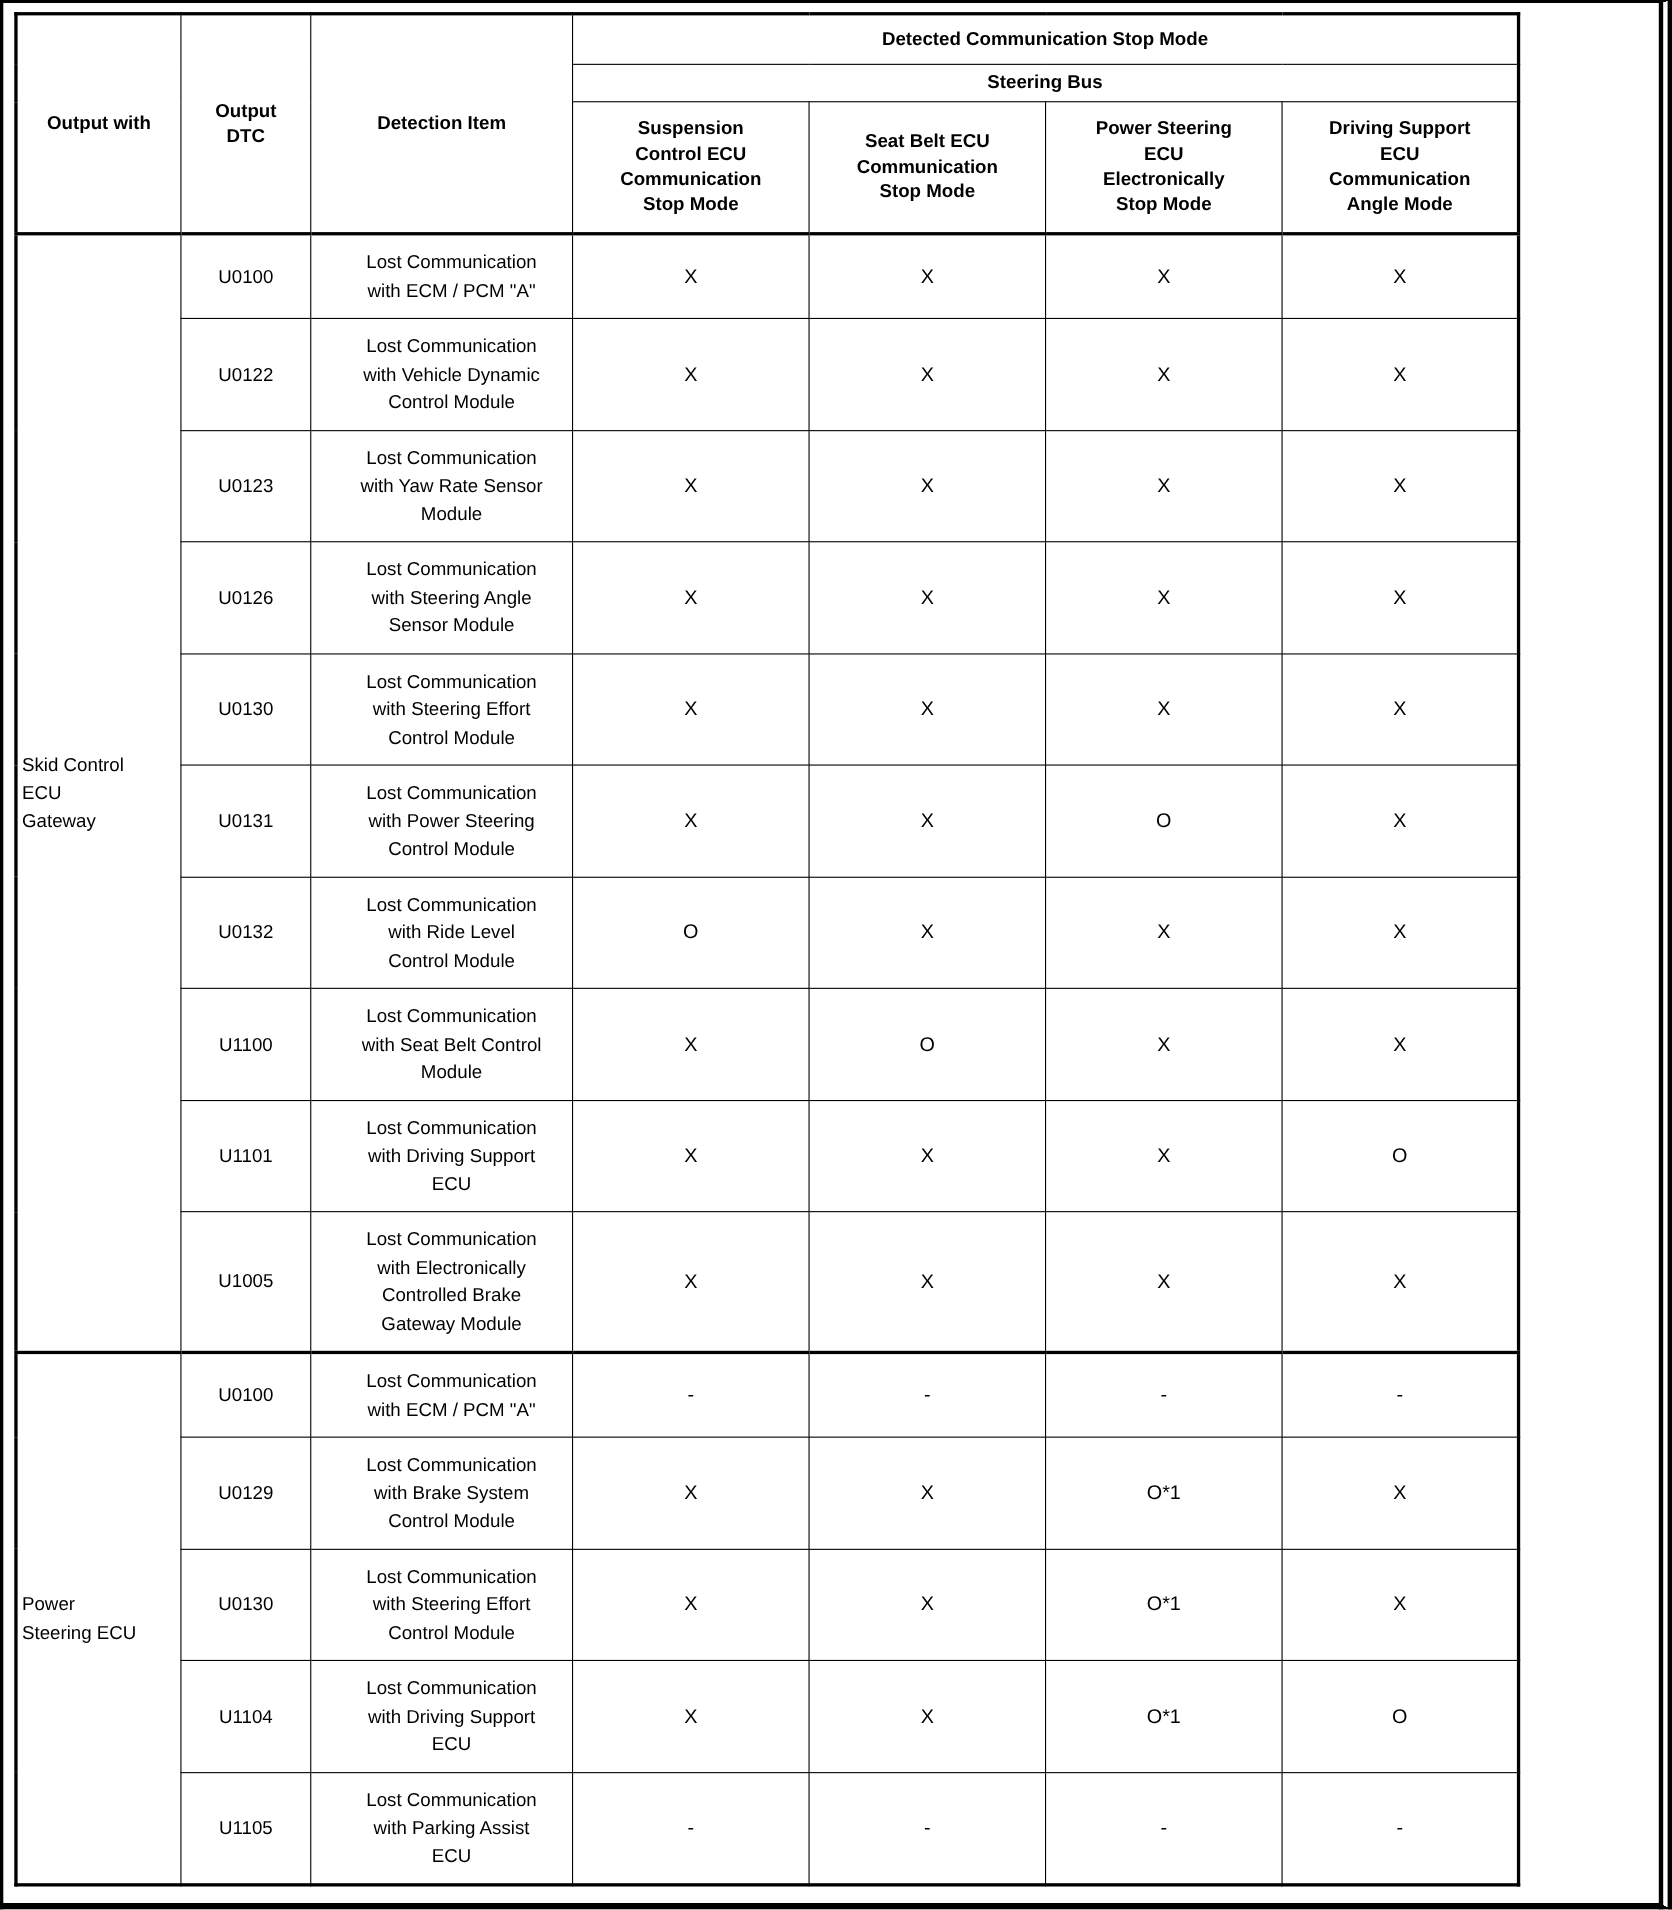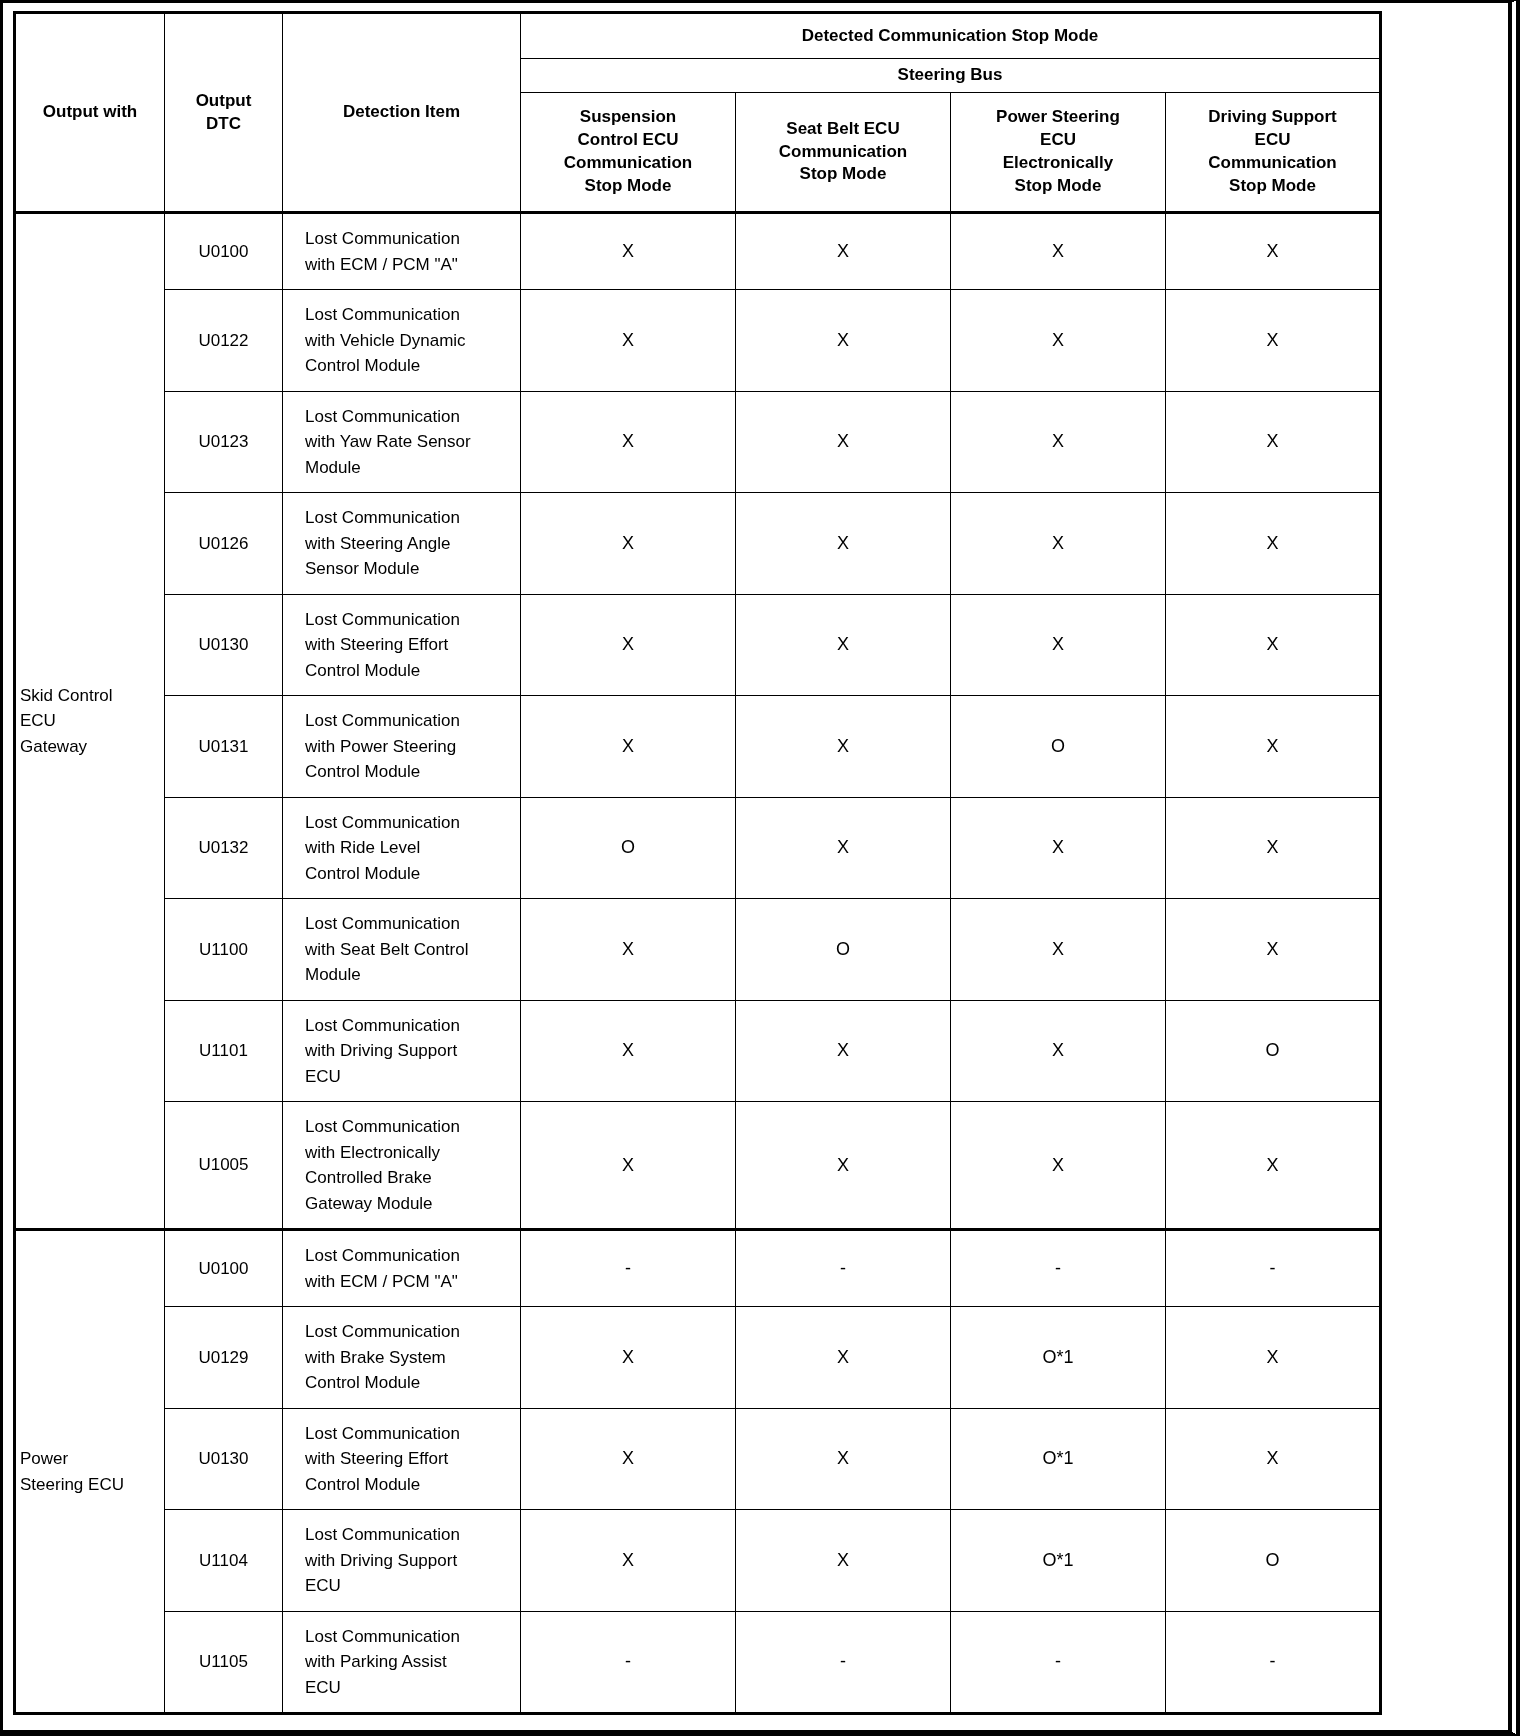--- a/index.html
+++ b/index.html
@@ -50,21 +50,21 @@
     padding: 12px 4px;
   }
   td.output-from-cell {
     text-align: left;
   }
   td.dtc-cell {
     text-align: center;
     margin-left: 48px;
   }
   td.item-cell {
-    text-align: left;
+    text-align: center;
     padding-left: 22px;
     padding-right: 4px;
   }
   td.value-cell {
     text-align: center;
     font-size: 18px;
   }
   tr.group-start td { border-top: 3px solid #000; }
 </style>
 </head>
@@ -100,21 +100,21 @@
         <th>Seat Belt ECU
 Communication
 Stop Mode</th>
         <th>Power Steering
 ECU
 Electronically
 Stop Mode</th>
         <th>Driving Support
 ECU
 Communication
-Stop Mode</th>
+Angle Mode</th>
       </tr>
     </thead>
     <tbody>
         <tr>
           <td rowspan="10" class="output-from-cell">Skid Control
 ECU
 Gateway</td>
           <td class="dtc-cell">U0100</td>
           <td class="item-cell">Lost Communication
 with ECM / PCM "A"</td>

